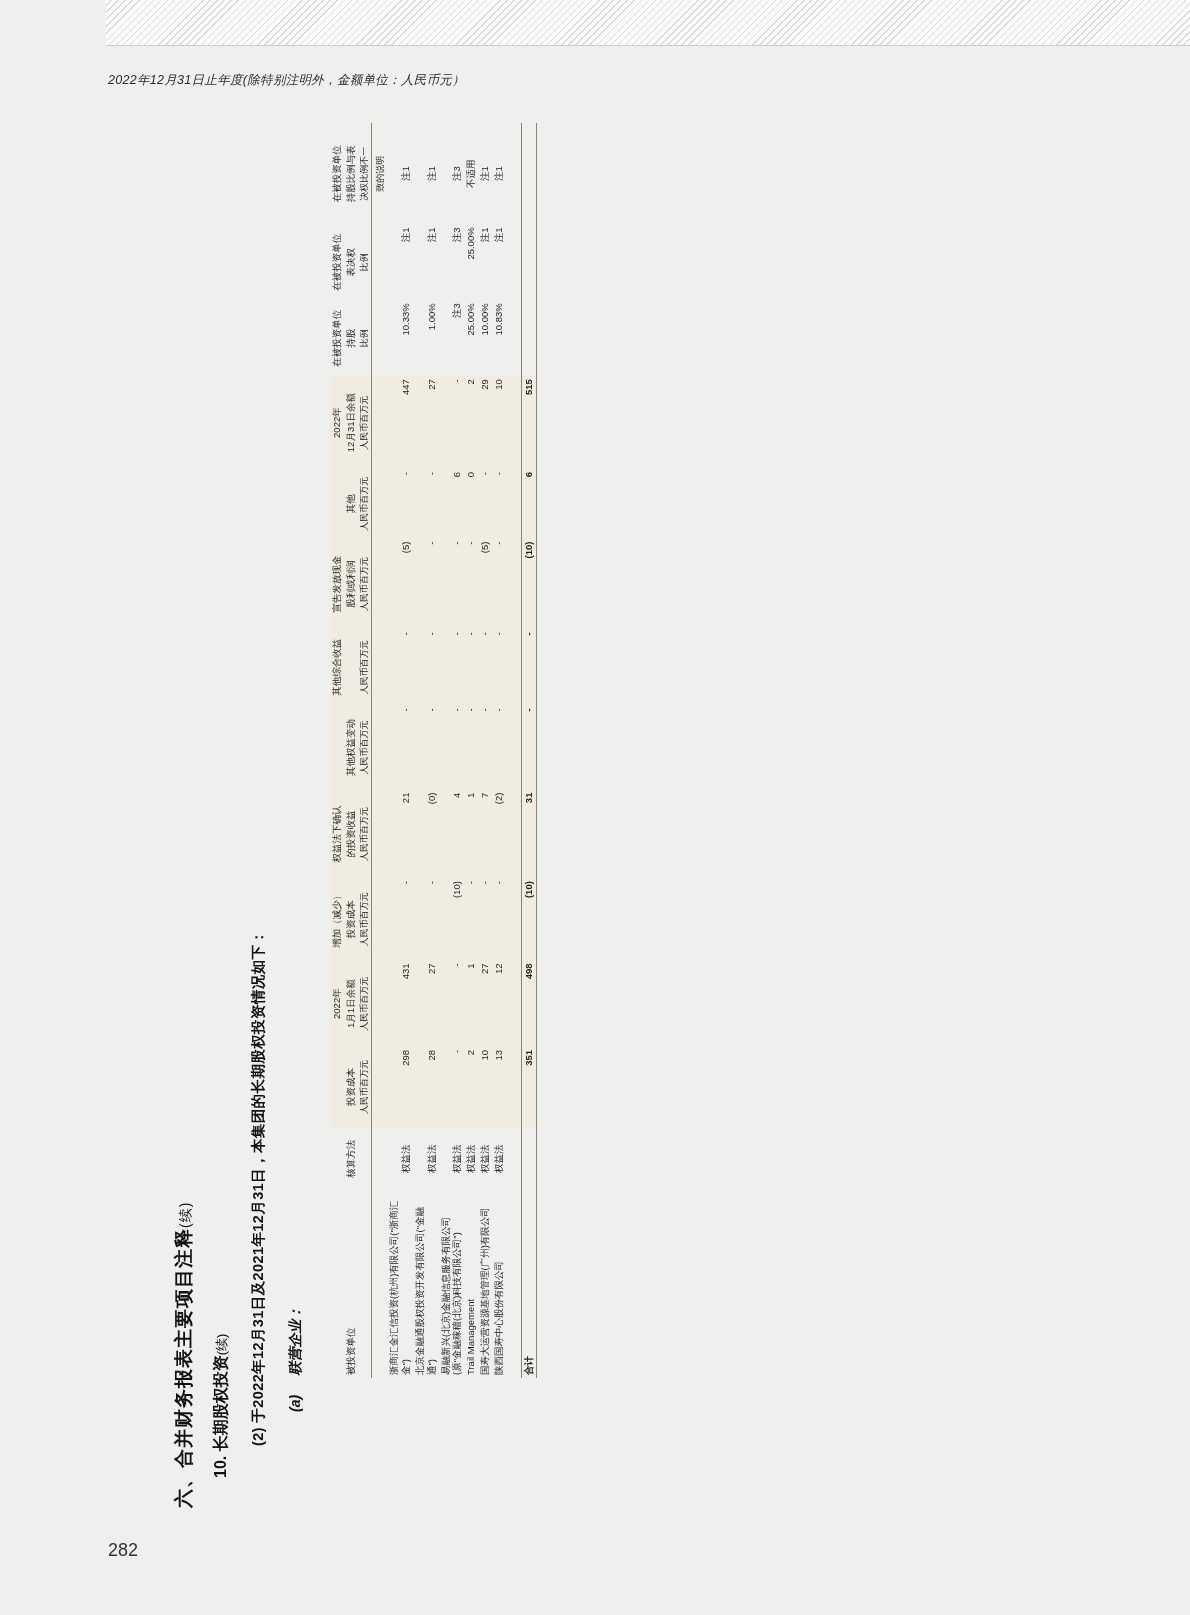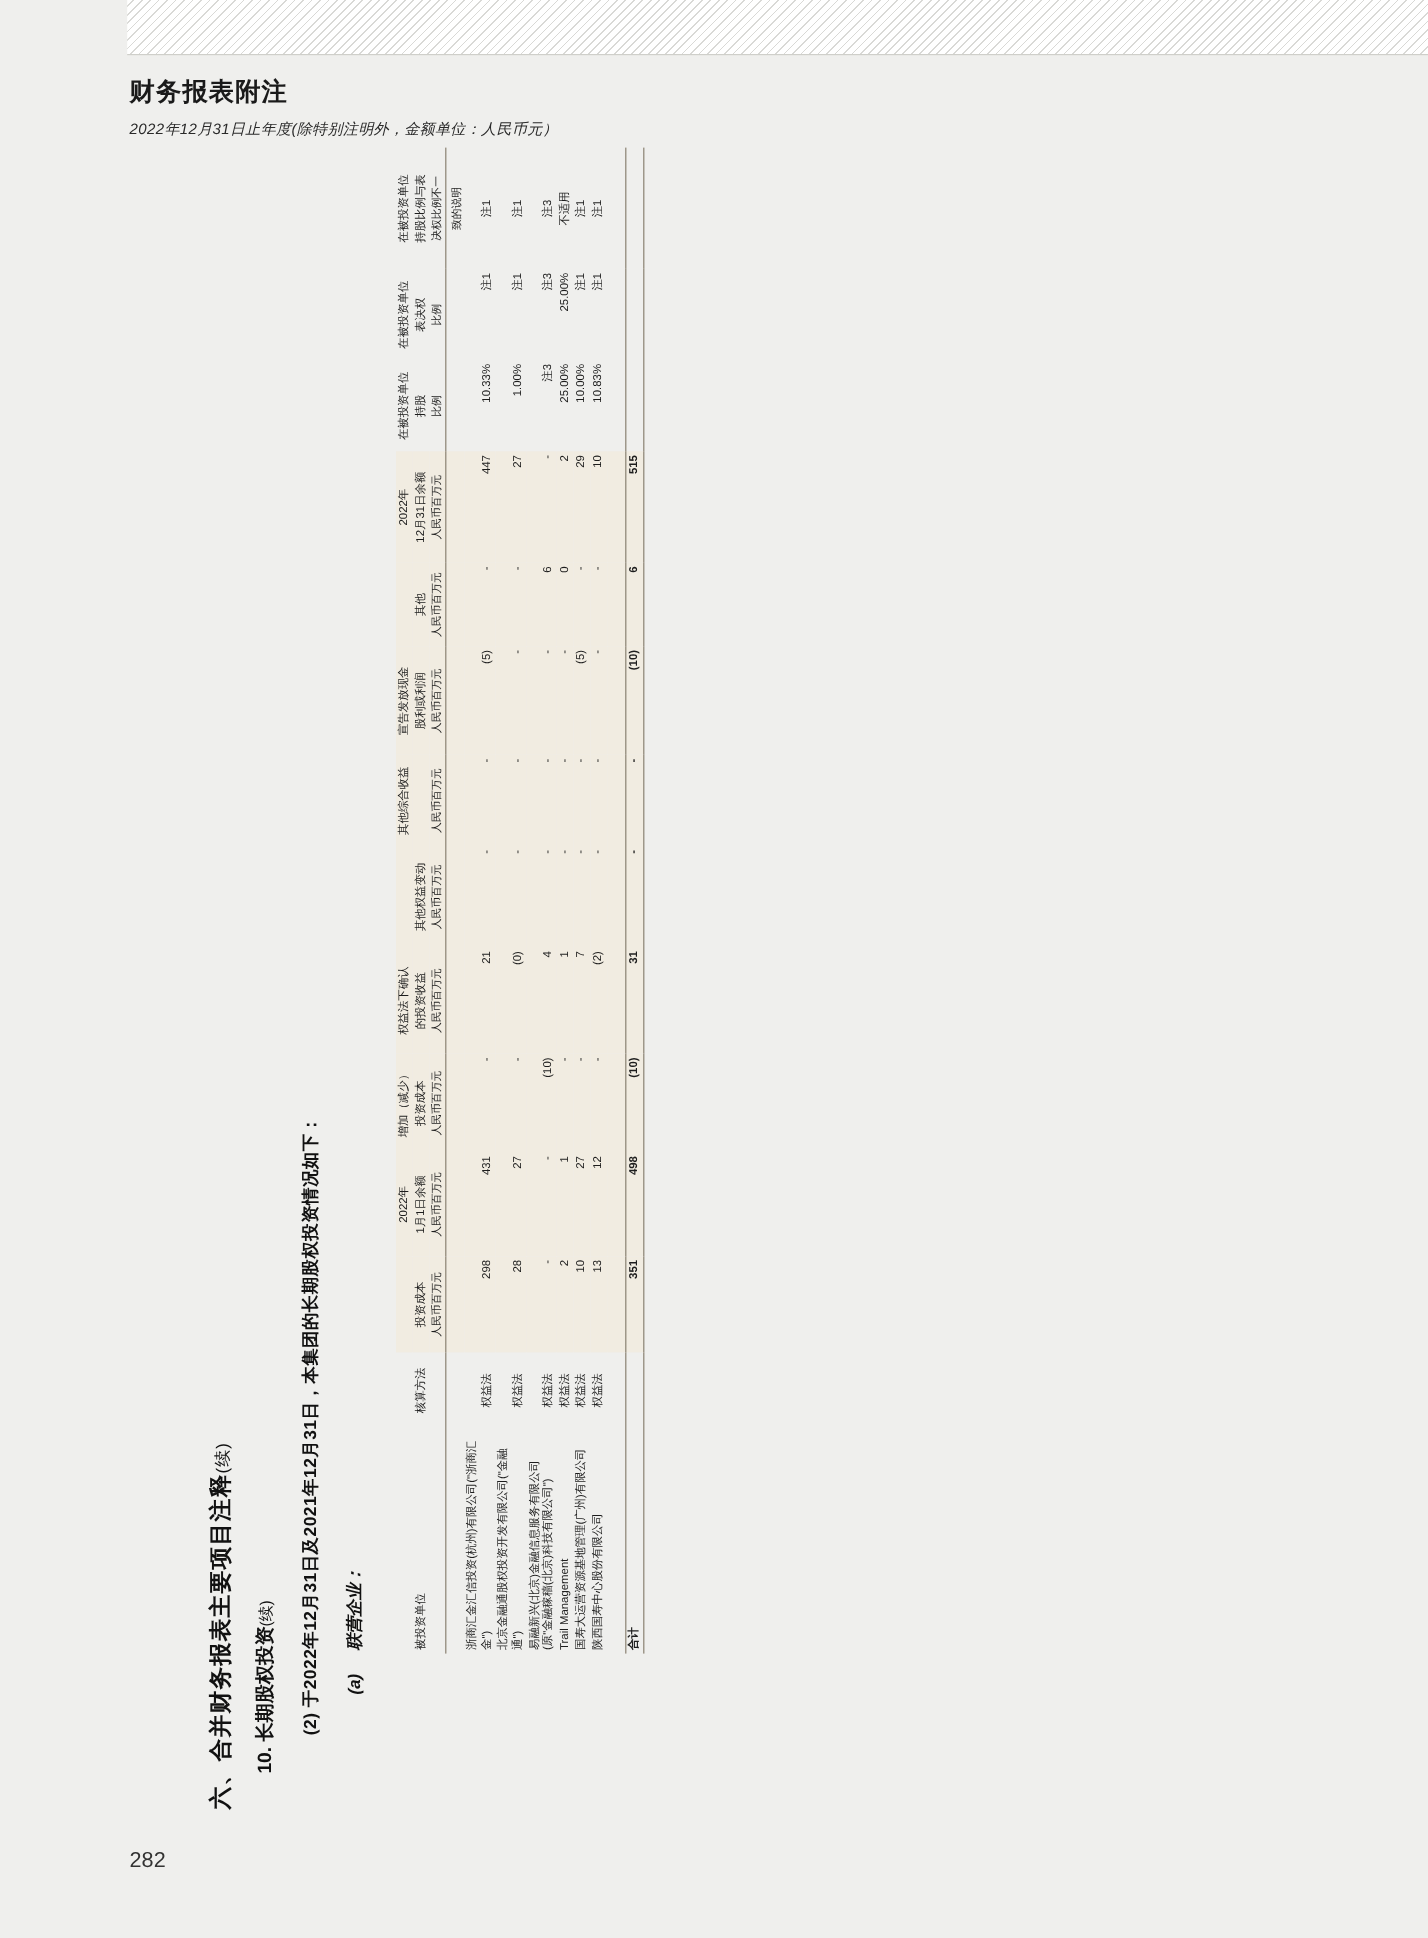--- a/index.html
+++ b/index.html
@@ -156,21 +156,20 @@
   .spacer-row td { height: 13px; }
 
   .namecell { line-height: 1.25; }
 </style>
 </head>
 <body>
 
 <div class="hatch-band"></div>
 
 <div class="doc-header">
-  <div class="title">财务报表附注</div>
   <div class="subtitle">2022年12月31日止年度(除特别注明外，金额单位：人民币元）</div>
 </div>
 
 <div class="page-number">282</div>
 
 <div id="rotated-wrap">
 
   <div class="sec-heading">
     <span>六、合并财务报表主要项目注释</span><span class="cont">(续)</span>
   </div>

